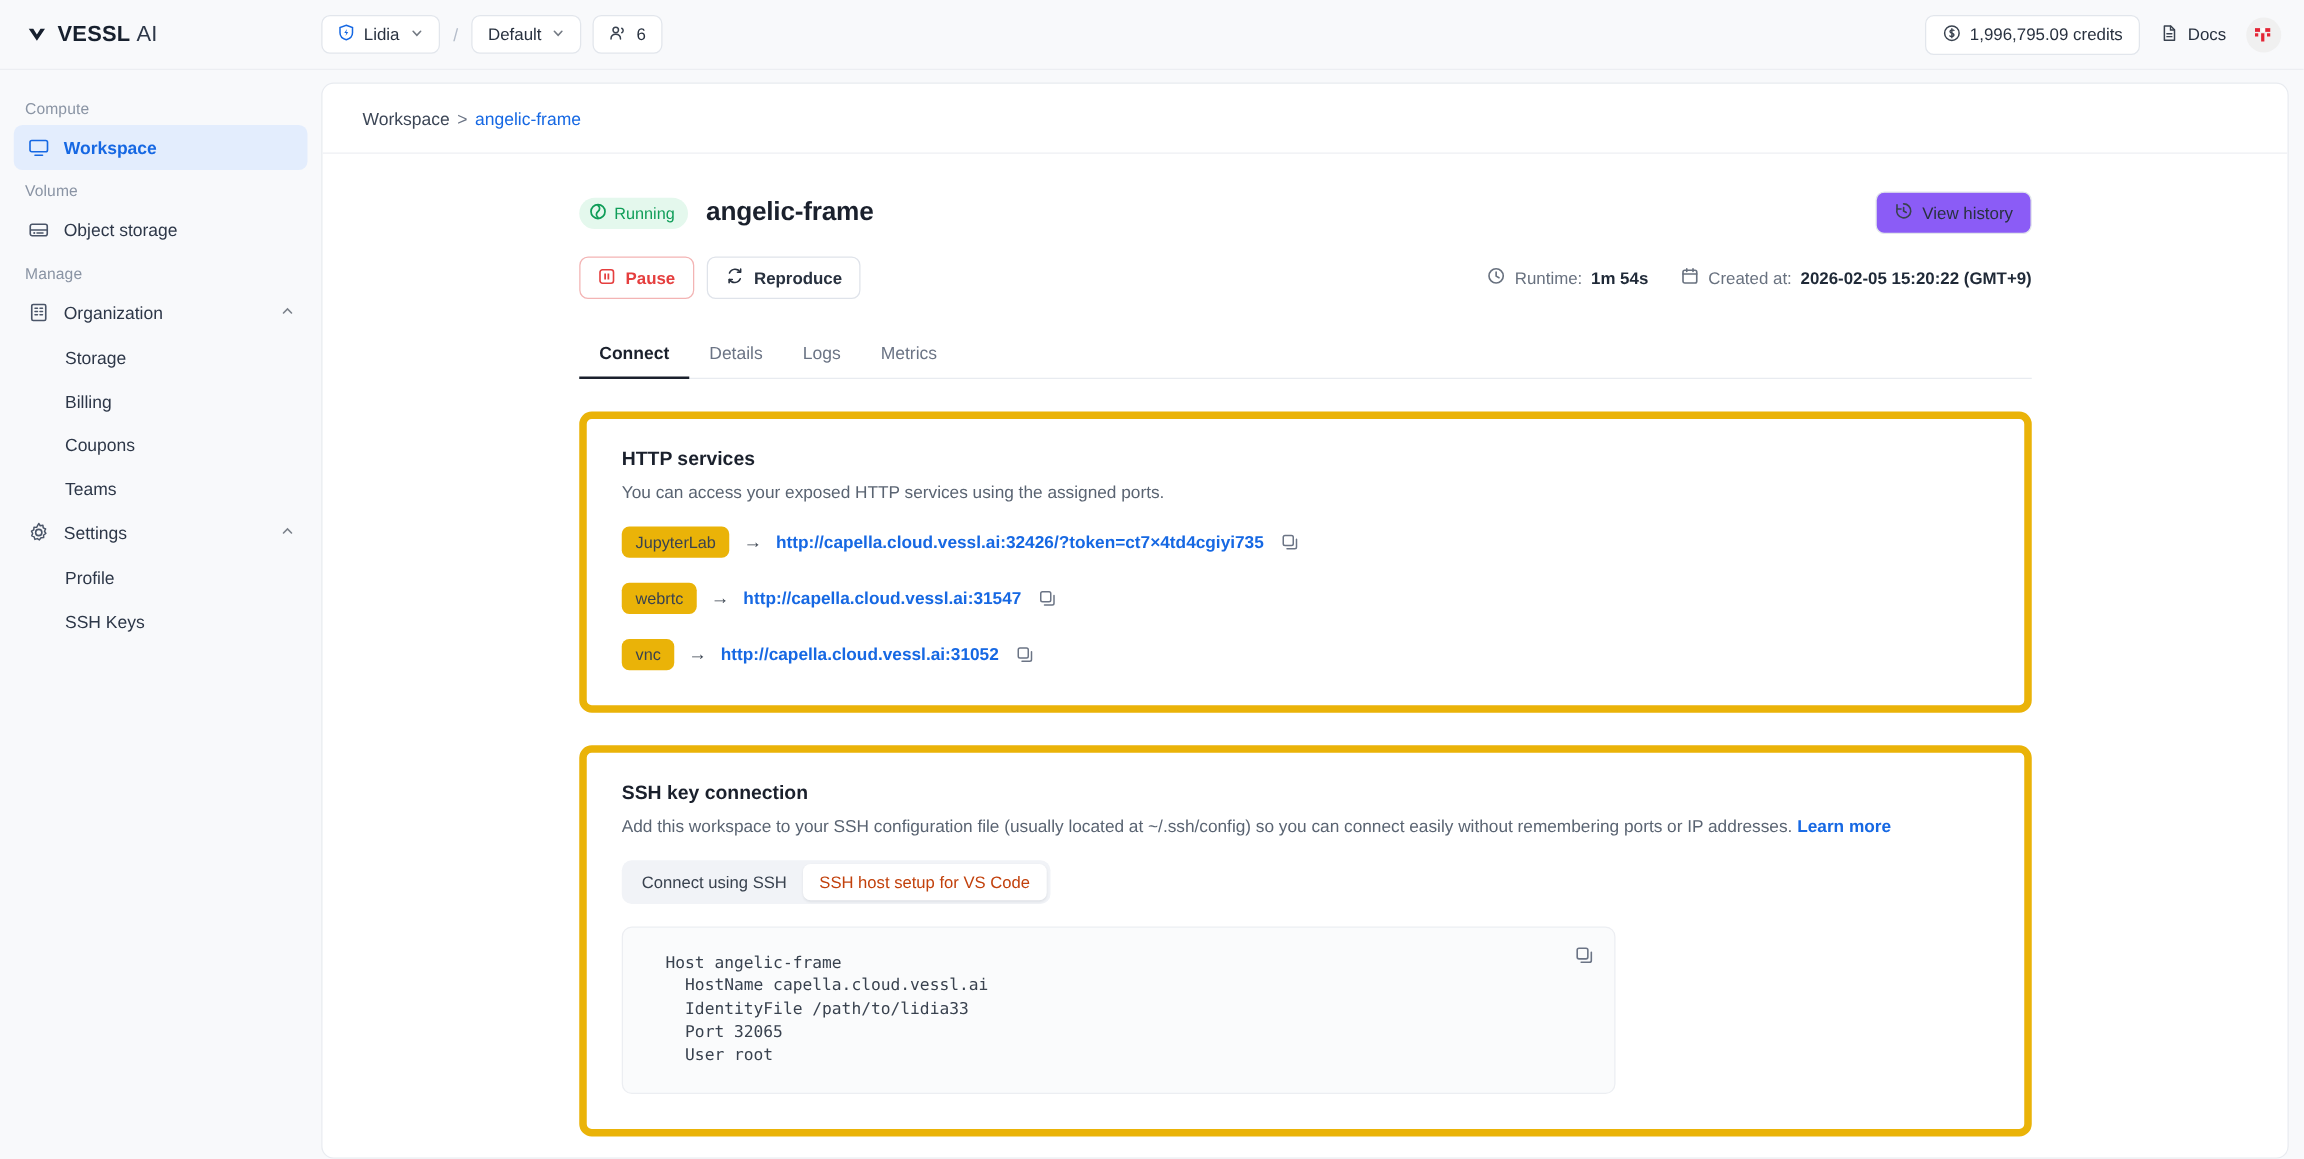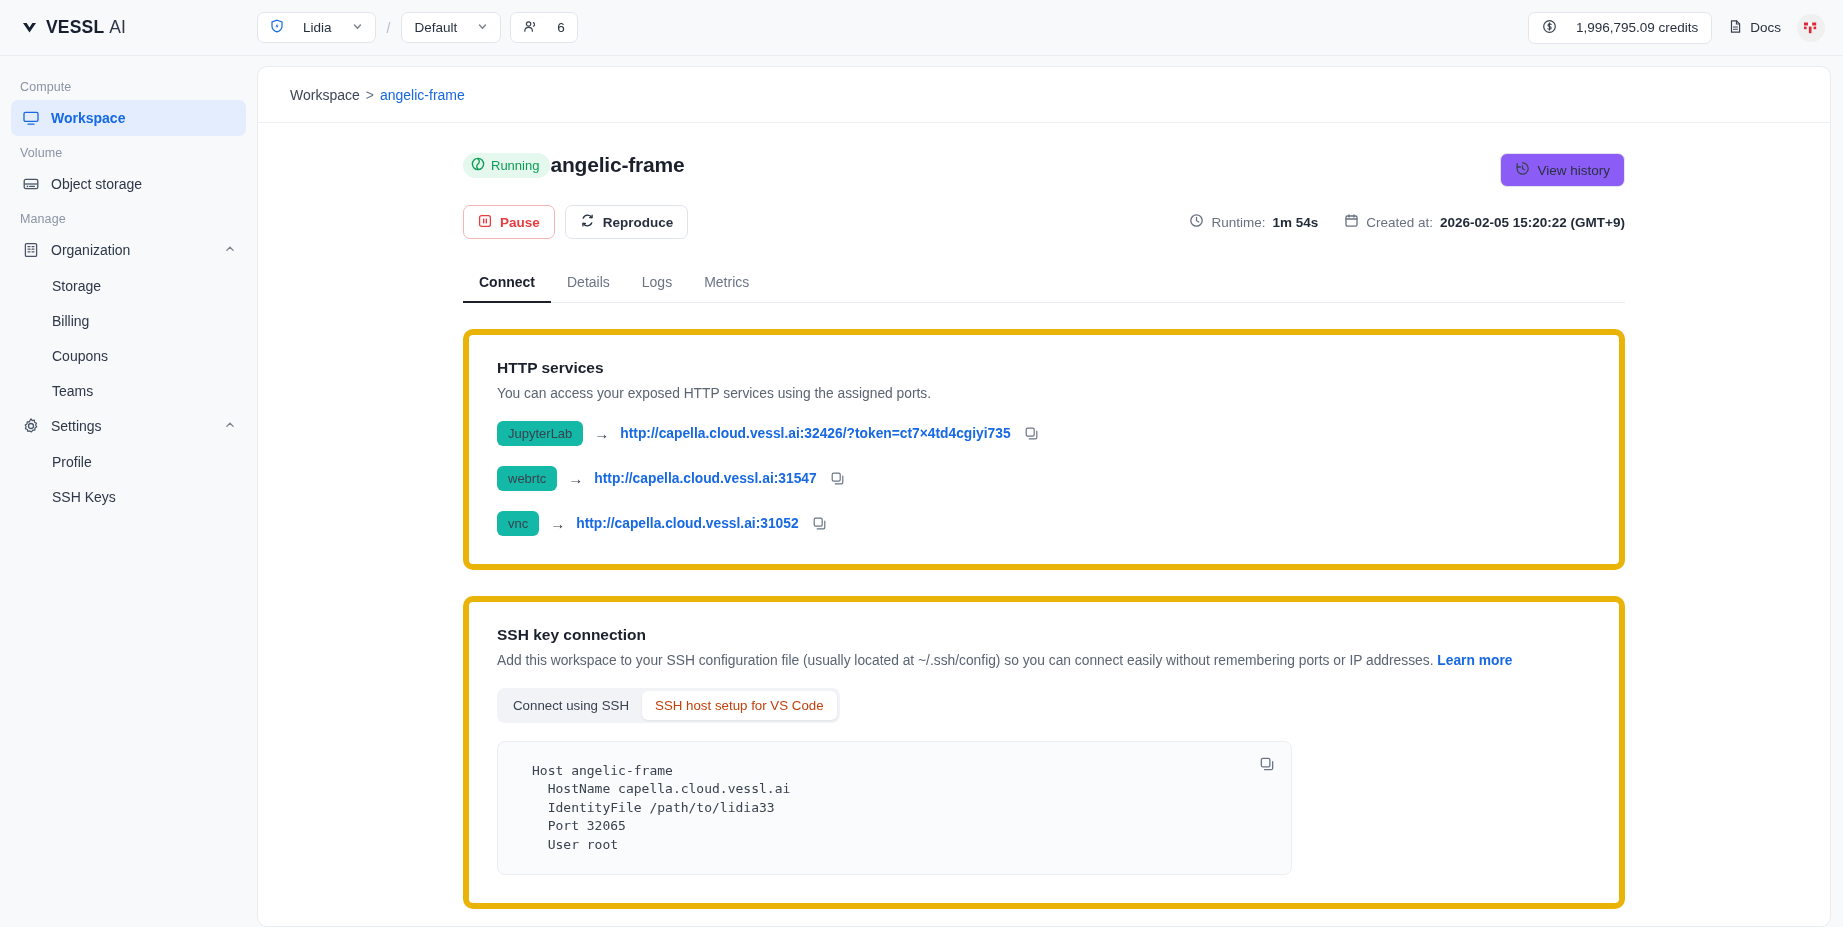--- a/index.html
+++ b/index.html
@@ -20,21 +20,21 @@
     border-bottom: 1px solid #eceef2;
     padding: 0 18px 0 20px;
   }
   .brand { display: flex; align-items: center; gap: 7px; width: 237px; }
   .brand-mark { width: 19px; height: 19px; }
   .brand-text { font-size: 17.5px; font-weight: 700; letter-spacing: .2px; color: #17202e; }
   .brand-text .ai { font-weight: 400; color: #2d3748; }
 
   .ctx { display: flex; align-items: center; gap: 9px; }
   .pill {
-    height: 31px; display: inline-flex; align-items: center; gap: 19px;
+    height: 31px; display: inline-flex; align-items: center; gap: 7px;
     padding: 0 12px; border: 1px solid #e2e6ec; border-radius: 7px;
     background: #ffffff; font-size: 13.5px; color: #28313f; white-space: nowrap;
     cursor: pointer;
   }
   .pill .chev { margin-left: 1px; opacity: .7; }
   .slash { color: #b4bcc9; font-size: 14px; padding: 0 2px; }
   .topbar-right { margin-left: auto; display: flex; align-items: center; gap: 16px; }
   .credits { height: 32px; padding: 0 13px; }
   .docs-link {
     display: inline-flex; align-items: center; gap: 7px;
@@ -83,21 +83,21 @@
     height: 56px; flex: 0 0 56px; display: flex; align-items: center;
     padding: 0 32px; border-bottom: 1px solid #eef0f4;
     font-size: 14px; color: #3c4656;
   }
   .crumb-sep { margin: 0 6px; color: #6b7485; }
   .crumb-link { color: #1668e3; cursor: pointer; }
 
   .page-body { flex: 1; overflow-y: auto; padding: 30px 0 40px 0; }
   .inner { max-width: 1210px; margin: 0 auto; padding: 0 24px; }
 
-  .title-row { display: flex; align-items: flex-start; }
+  .title-row { display: flex; align-items: center; gap: 14px; }
   .status-badge {
     display: inline-flex; align-items: center; gap: 6px;
     background: #e4f8ed; color: #0f9d58; border-radius: 14px;
     padding: 4px 11px 4px 8px; font-size: 13px; font-weight: 500;
   }
   .ws-title { font-size: 21px; font-weight: 700; color: #1a202c; letter-spacing: -.2px; }
   .view-history {
     margin-left: auto; display: inline-flex; align-items: center; gap: 7px;
     height: 34px; padding: 0 14px; border: 1px solid #e2e6ec; border-radius: 7px;
     background: #8b5cf6; font-size: 13.5px; color: #28313f; cursor: pointer; font-weight: 500;
@@ -127,21 +127,21 @@
 
   .card {
     border: 6px solid #eab308; border-radius: 10px; background: #fff;
     padding: 24px 28px 28px 28px; margin-top: 26px;
   }
   .card-title { font-size: 15.5px; font-weight: 700; color: #1a202c; }
   .card-desc { font-size: 13.8px; color: #5a6472; margin-top: 9px; }
 
   .svc-row { display: flex; align-items: center; gap: 11px; margin-top: 20px; }
   .svc-tag {
-    background: #14b8a6; color: #39424f; border-radius: 6px;
+    background: #eab308; color: #39424f; border-radius: 6px;
     padding: 5px 11px; font-size: 13px; white-space: nowrap;
   }
   .arrow { color: #39424f; font-size: 15px; line-height: 1; }
   .svc-url { color: #1668e3; font-size: 13.8px; font-weight: 600; cursor: pointer; text-decoration: none; }
   .copy-btn { color: #6b7485; cursor: pointer; display: inline-flex; margin-left: 2px; }
 
   .learn-more { color: #1668e3; font-weight: 600; cursor: pointer; }
 
   .seg {
     display: inline-flex; background: #f1f3f7; border-radius: 8px;

